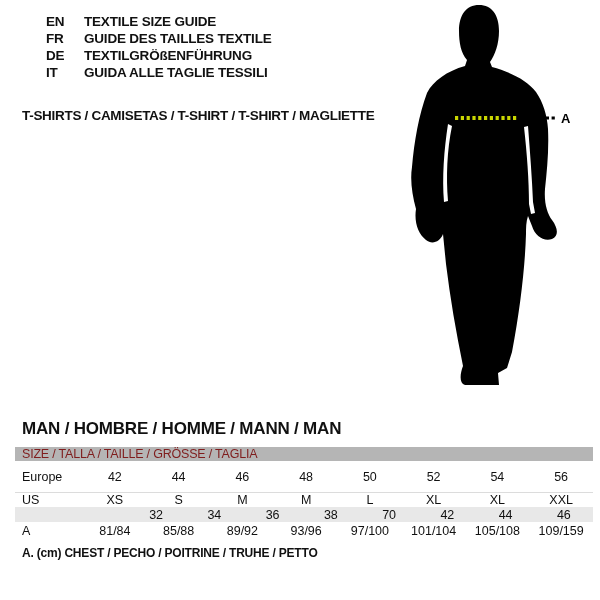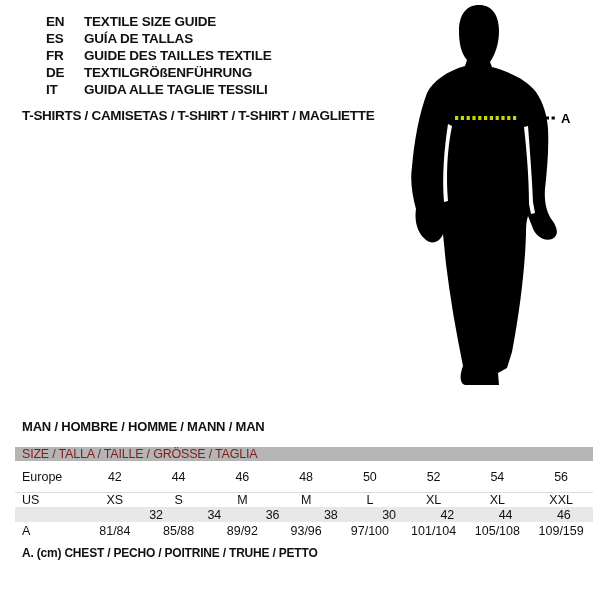--- a/index.html
+++ b/index.html
@@ -15,21 +15,21 @@
 
   
   .garment-block { position:absolute; left:22px; top:107px; }
   .garment-line { font-size:13.5px; font-weight:bold; letter-spacing:-0.3px; line-height:17px; white-space:nowrap; }
 
   
   .figure-svg { position:absolute; left:398px; top:2px; width:178px; height:396px; }
   .figure-svg text { font-family:"Liberation Sans","DejaVu Sans",sans-serif; font-weight:bold; font-size:13px; }
 
   
-  .section-title { position:absolute; left:22px; top:419px; font-size:13px; font-weight:bold; letter-spacing:-0.2px; }
+  .section-title { position:absolute; left:22px; top:419px; font-size:17px; font-weight:bold; letter-spacing:-0.2px; }
 
   
   .size-table { position:absolute; left:15px; top:447px; width:578px; font-size:12.5px; }
   .t-header { height:14px; display:flex; align-items:center; padding-left:7px; color:#7f1d1d; letter-spacing:-0.2px; }
   .t-row { display:grid; grid-template-columns:68px repeat(8,1fr); align-items:center; }
   .t-row .t-label { padding-left:7px; text-align:left; }
   .t-cell { text-align:center; }
   .row-europe { height:32px; border-bottom:1px solid #dcdcdc; }
   .row-us { height:14px; }
   .row-alt { height:15px; }
@@ -40,24 +40,20 @@
 </style>
 </head>
 <body>
 
 <div class="page">
 
   <div class="lang-block">
     <div class="lang-row">
       <span class="lang-code">EN</span>
       <span class="lang-label">TEXTILE SIZE GUIDE</span>
-    </div>
-    <div class="lang-row">
-      <span class="lang-code">ES</span>
-      <span class="lang-label">GUÍA DE TALLAS</span>
     </div>
     <div class="lang-row">
       <span class="lang-code">FR</span>
       <span class="lang-label">GUIDE DES TAILLES TEXTILE</span>
     </div>
     <div class="lang-row">
       <span class="lang-code">DE</span>
       <span class="lang-label">TEXTILGRÖßENFÜHRUNG</span>
     </div>
     <div class="lang-row">
@@ -134,21 +130,21 @@
       <div class="t-cell">XL</div>
       <div class="t-cell">XXL</div>
     </div>
 
     <div class="t-row row-alt" style="background-color: rgb(232, 232, 232); padding-left: 44px;">
       <div class="t-label"></div>
       <div class="t-cell">32</div>
       <div class="t-cell">34</div>
       <div class="t-cell">36</div>
       <div class="t-cell">38</div>
-      <div class="t-cell">30</div>
+      <div class="t-cell">70</div>
       <div class="t-cell">42</div>
       <div class="t-cell">44</div>
       <div class="t-cell">46</div>
     </div>
 
     <div class="t-row row-a">
       <div class="t-label">A</div>
       <div class="t-cell">81/84</div>
       <div class="t-cell">85/88</div>
       <div class="t-cell">89/92</div>

